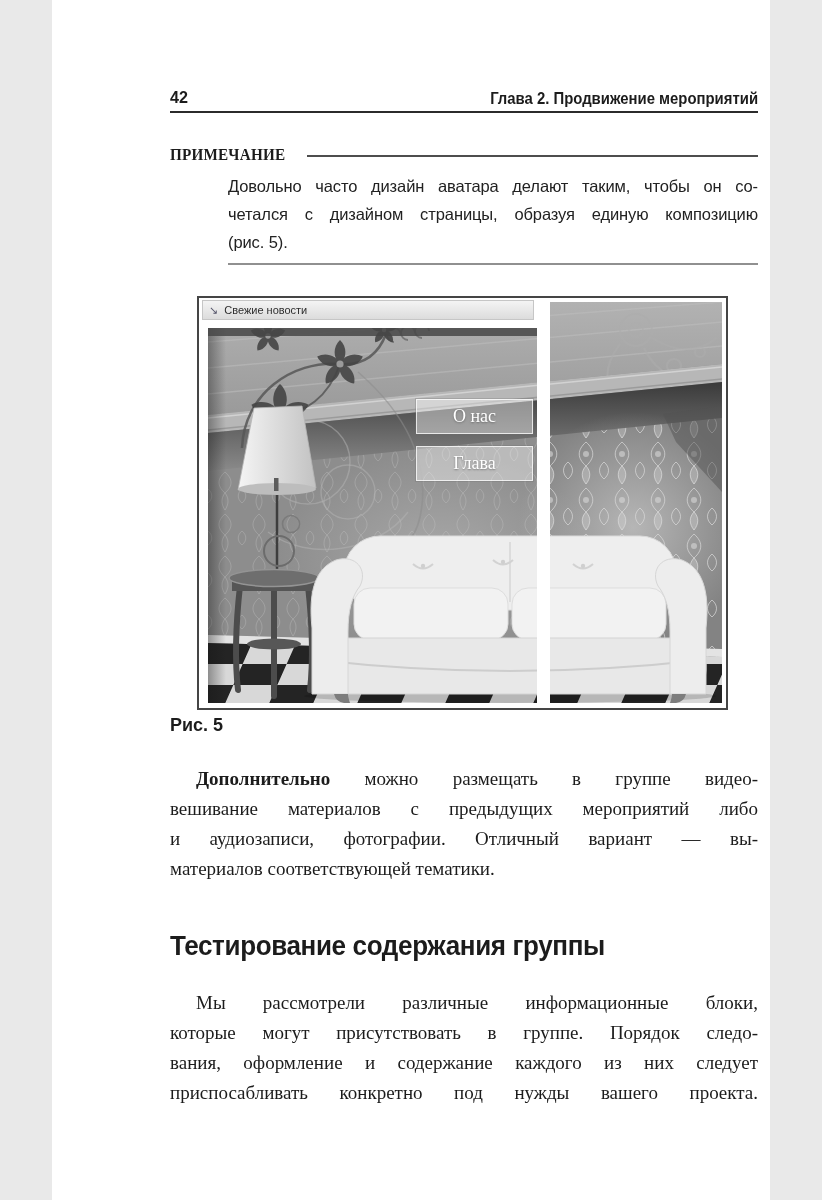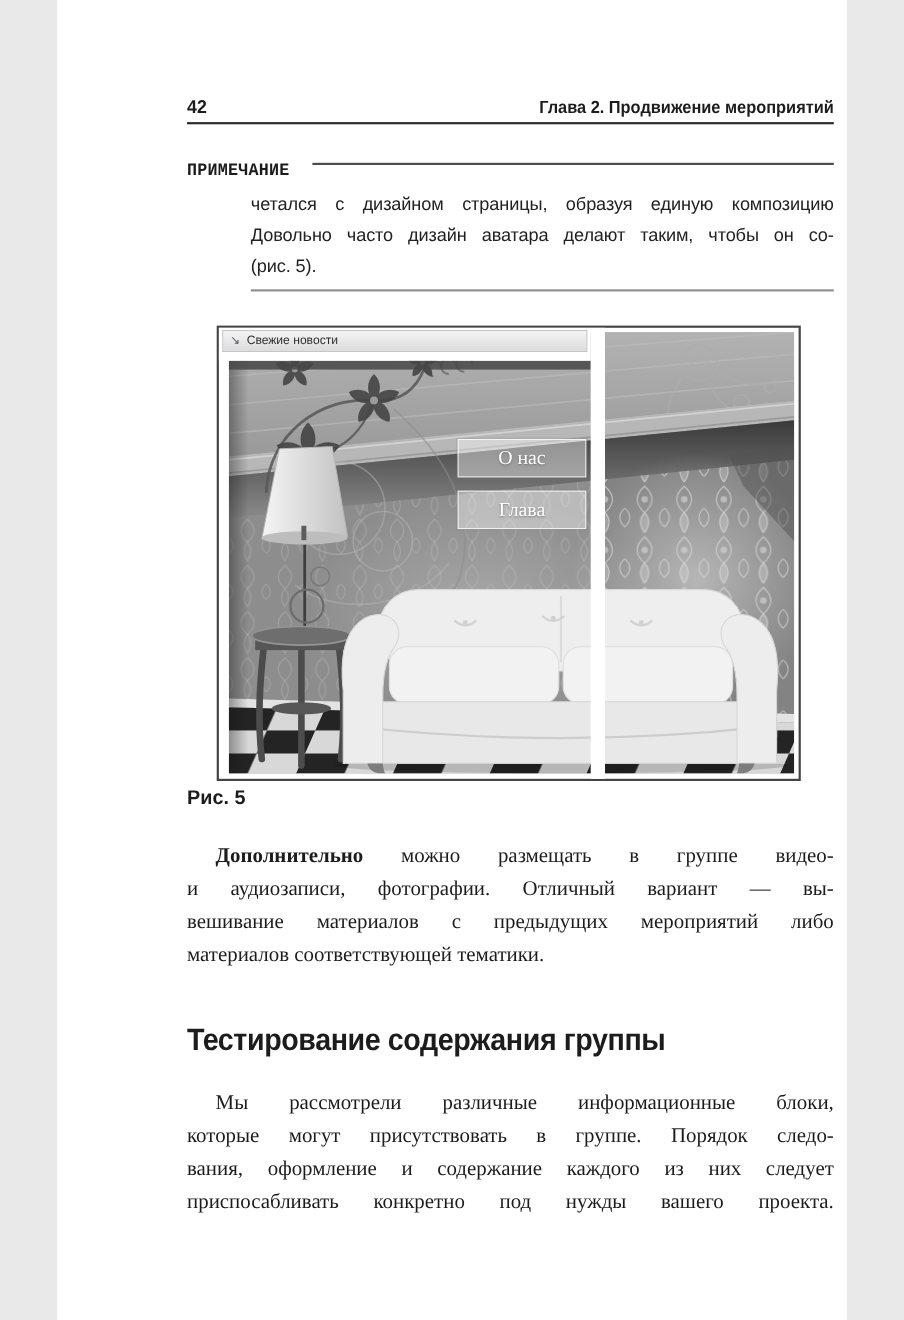--- a/index.html
+++ b/index.html
@@ -8,21 +8,21 @@
 
   
   .page-header{position:absolute;left:118px;top:82px;width:588px;height:29px;
                border-bottom:2px solid #2b2b2b;display:flex;justify-content:space-between;align-items:flex-end;
                font-family:"Liberation Sans",sans-serif;font-weight:bold;}
   .page-num{font-size:17px;transform:scaleX(.95);transform-origin:left bottom;padding-bottom:3px;}
   .run-title{font-size:16px;transform:scaleX(.93);transform-origin:right bottom;padding-bottom:3px;}
 
   
   .note{position:absolute;left:118px;top:146px;width:588px;}
-  .note-head{display:flex;font-family:Liberation Mono, monospace;}
+  .note-head{display:flex;align-items:center;font-family:Liberation Serif, serif;}
   .note-label{font-weight:bold;font-size:16px;letter-spacing:.2px;transform:scaleX(.95);transform-origin:left center;}
   .note-rule{flex:1;height:2px;background:#4d4d4d;margin-left:16px;margin-top:2px;}
   .note-body{margin:8px 0 0 58px;font-family:"Liberation Sans",sans-serif;font-size:16.5px;
              line-height:28px;color:#222;letter-spacing:-.1px;}
   .note-endrule{height:2px;background:#909090;margin:7px 0 0 58px;}
 
   .jline{text-align:justify;text-align-last:justify;}
   .lline{text-align:left;text-align-last:left;}
 
   
@@ -66,22 +66,22 @@
     <span class="page-num">42</span>
     <span class="run-title">Глава 2. Продвижение мероприятий</span>
   </header>
 
   <section class="note">
     <div class="note-head">
       <span class="note-label">ПРИМЕЧАНИЕ</span>
       <span class="note-rule"></span>
     </div>
     <div class="note-body">
+      <div class="jline">Довольно часто дизайн аватара делают таким, чтобы он со-</div>
       <div class="jline">четался с дизайном страницы, образуя единую композицию</div>
-      <div class="jline">Довольно часто дизайн аватара делают таким, чтобы он со-</div>
       <div class="lline">(рис. 5).</div>
     </div>
     <div class="note-endrule"></div>
   </section>
 
   <figure class="figure" style="margin:0">
 
     <svg class="scene" viewBox="0 0 514 403" aria-hidden="true">
       <defs>
         <linearGradient id="gWallTop" x1="0" y1="0" x2="0" y2="1">
@@ -250,22 +250,22 @@
     <div class="fig-btn btn1">О нас</div>
     <div class="fig-btn btn2">Глава</div>
   </figure>
 
   <div class="fig-caption">Рис. 5</div>
 
   <div class="para para1">
     <div class="jline indent">
       <b>Дополнительно</b><span> можно размещать в группе видео-</span>
     </div>
+    <div class="jline">вешивание материалов с предыдущих мероприятий либо</div>
     <div class="jline">и аудиозаписи, фотографии. Отличный вариант — вы-</div>
-    <div class="jline">вешивание материалов с предыдущих мероприятий либо</div>
     <div class="lline">материалов соответствующей тематики.</div>
   </div>
 
   <h1 class="sec-heading" style="margin:0">Тестирование содержания группы</h1>
 
   <div class="para para2">
     <div class="jline indent">Мы рассмотрели различные информационные блоки,</div>
     <div class="jline">которые могут присутствовать в группе. Порядок следо-</div>
     <div class="jline">вания, оформление и содержание каждого из них следует</div>
     <div class="jline">приспосабливать конкретно под нужды вашего проекта.</div>

